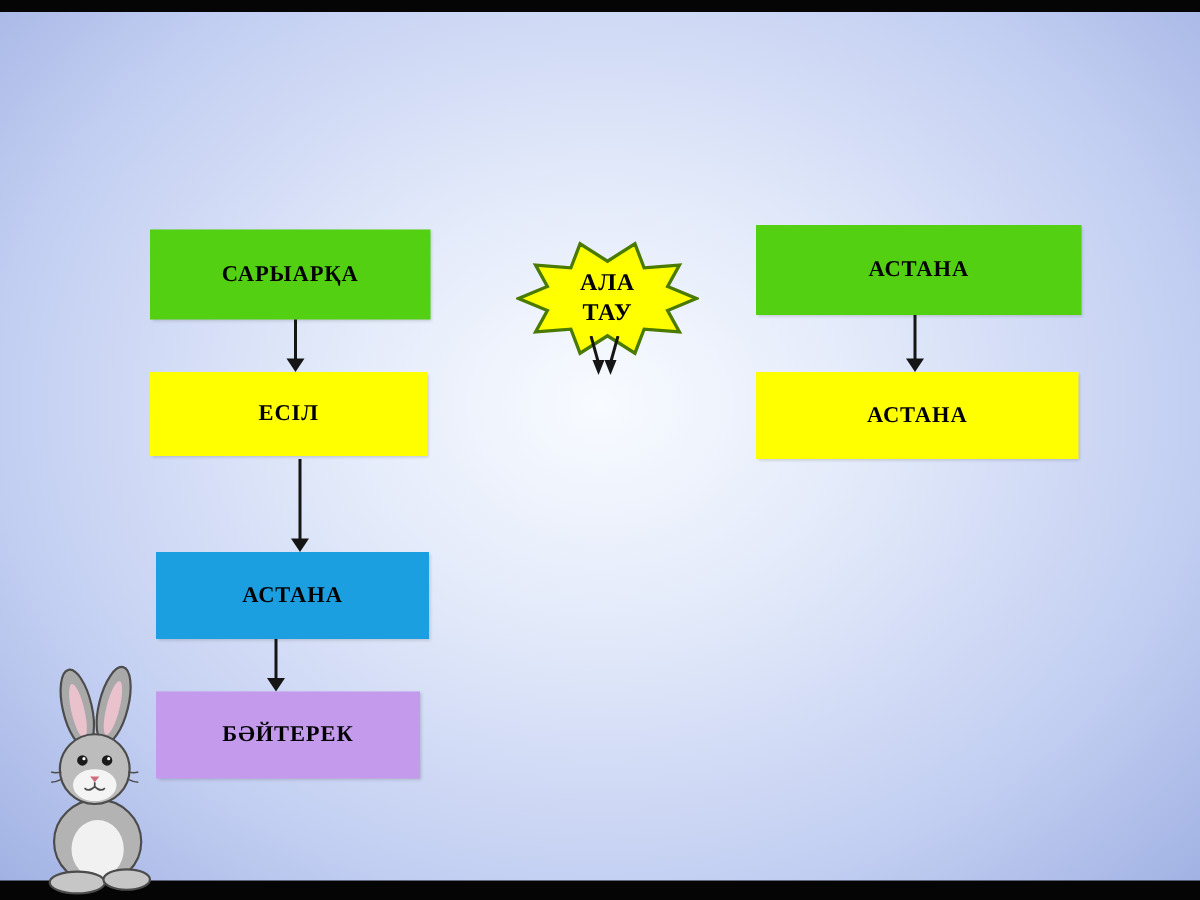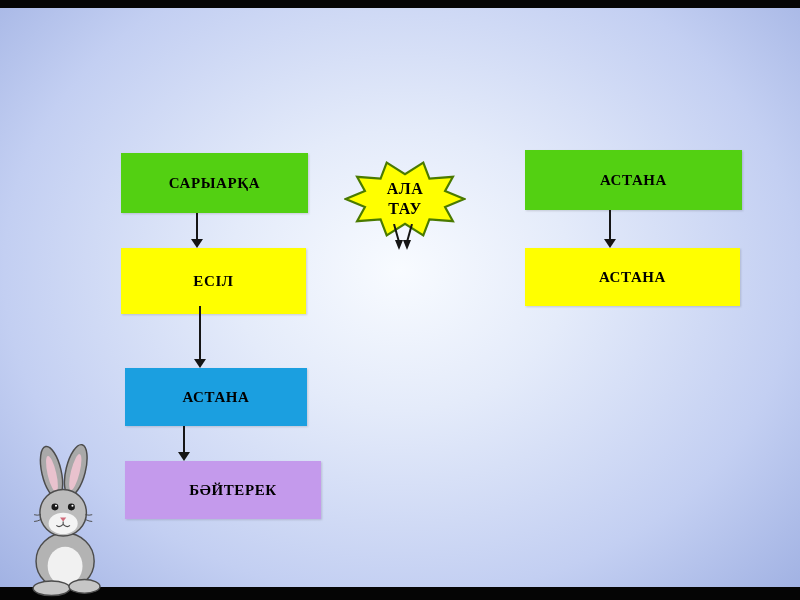--- a/index.html
+++ b/index.html
@@ -18,21 +18,20 @@
     position:absolute;left:0;top:0;right:0;bottom:0;
     display:flex;flex-direction:column;align-items:center;justify-content:center;
     font-weight:bold;color:#000;line-height:1.25;letter-spacing:.5px;z-index:2;
   }
   .title-burst .burst-label{font-size:21px;letter-spacing:.3px;}
 
   .box{
     position:absolute;display:flex;align-items:center;justify-content:center;
     font-weight:bold;font-size:15px;color:#000;letter-spacing:.6px;
     box-shadow:1px 1px 2px rgba(0,0,0,.15);
-    margin-left:21px;
   }
 
   .varrow{position:absolute;width:12px;z-index:1;}
   .varrow .line{position:absolute;left:50%;transform:translateX(-50%);top:0;bottom:7px;width:2px;background:#151515;}
   .varrow .head{
     position:absolute;bottom:0;left:50%;transform:translateX(-50%);
     width:0;height:0;border-left:6px solid transparent;border-right:6px solid transparent;border-top:9px solid #151515;
   }
   .mascot{position:absolute;left:12px;top:443px;width:112px;height:155px;z-index:6;}
   .converge-arrows{position:absolute;left:383px;top:224px;width:40px;height:28px;z-index:1;}
@@ -46,35 +45,35 @@
   <div class="bar bottom"></div>
 
 
   <div class="box" style="left: 100px; top: 153px; width: 187px; height: 60px; background-color: rgb(83, 208, 18);">САРЫАРҚА</div>
 
   <div class="varrow" style="left:191px;top:213px;height:35px;">
     <div class="line"></div>
     <div class="head"></div>
   </div>
 
-  <div class="box" style="left: 100px; top: 248px; width: 185px; height: 66px; background-color: rgb(255, 255, 0);">ЕСІЛ</div>
+  <div class="box" style="left: 100px; top: 248px; width: 185px; height: 56px; background-color: rgb(255, 255, 0);">ЕСІЛ</div>
 
   <div class="varrow" style="left:194px;top:306px;height:62px;">
     <div class="line"></div>
     <div class="head"></div>
   </div>
 
   <div class="box" style="left: 104px; top: 368px; width: 182px; height: 58px; background-color: rgb(27, 159, 224);">АСТАНА</div>
 
   <div class="varrow" style="left:178px;top:426px;height:35px;">
     <div class="line"></div>
     <div class="head"></div>
   </div>
 
-  <div class="box" style="left: 104px; top: 461px; width: 176px; height: 58px; background-color: rgb(196, 154, 236); padding-left: 20px;">БӘЙТЕРЕК</div>
+  <div class="box" style="left: 104px; top: 461px; width: 176px; height: 58px; background-color: rgb(196, 154, 236);">БӘЙТЕРЕК</div>
 
   <div class="burst" style="left:344px;top:159px;width:122px;height:80px;">
     <svg viewBox="0 0 140 90" preserveAspectRatio="none">
       <polygon stroke="#4a7a00" stroke-width="2.5" points="138,45 116,54 125,70 98,68 91,86 70,73 49,86 42,68 15,70 24,54 2,45 24,36 15,20 42,22 49,4 70,17 91,4 98,22 125,20 116,36" fill="#ffff00"></polygon>
     </svg>
     <div class="burst-label">
       <span>АЛА</span>
       <span>ТАУ</span>
     </div>
   </div>

